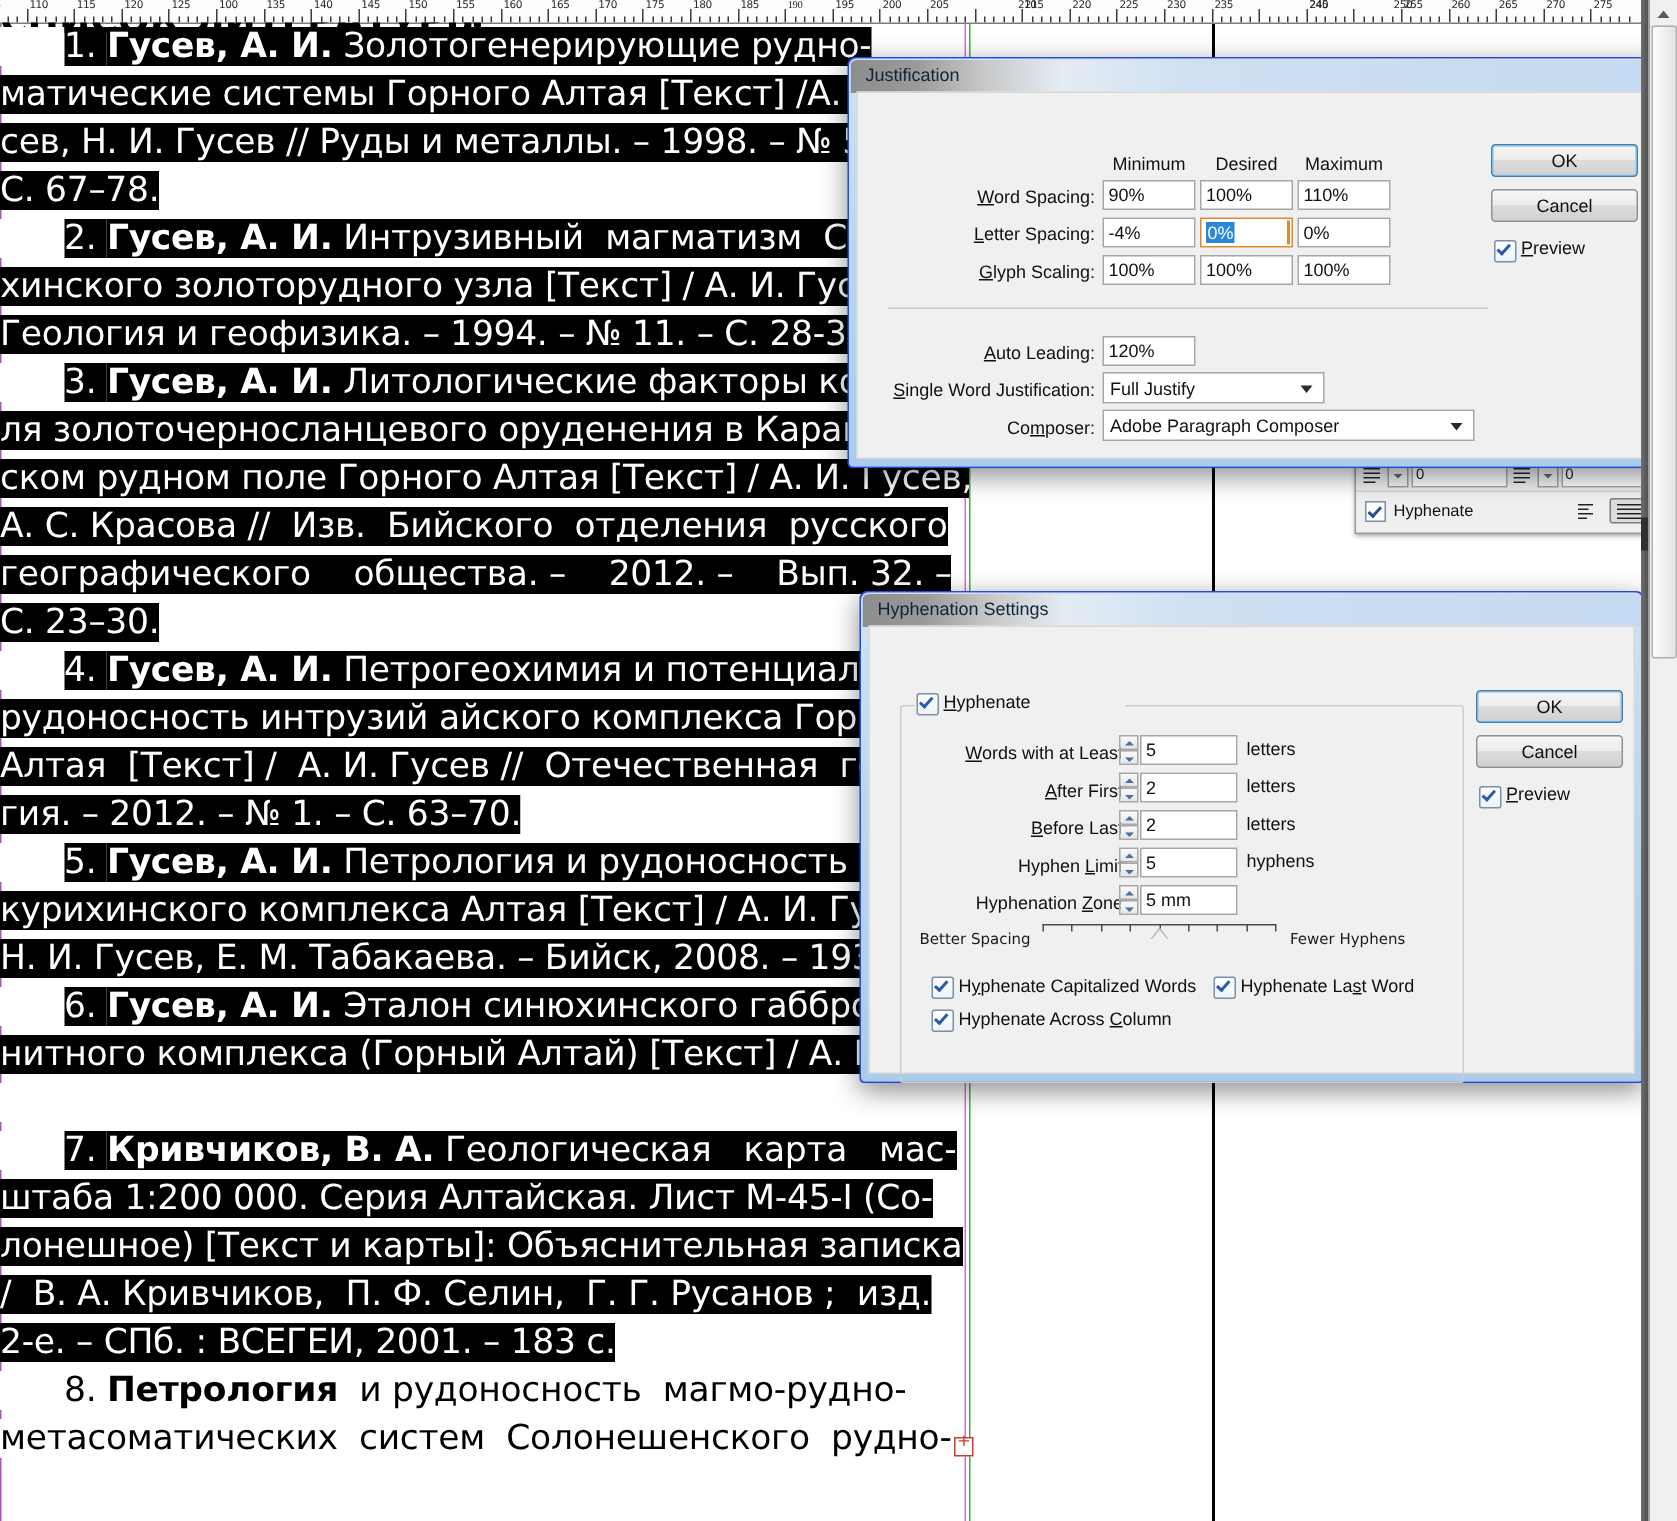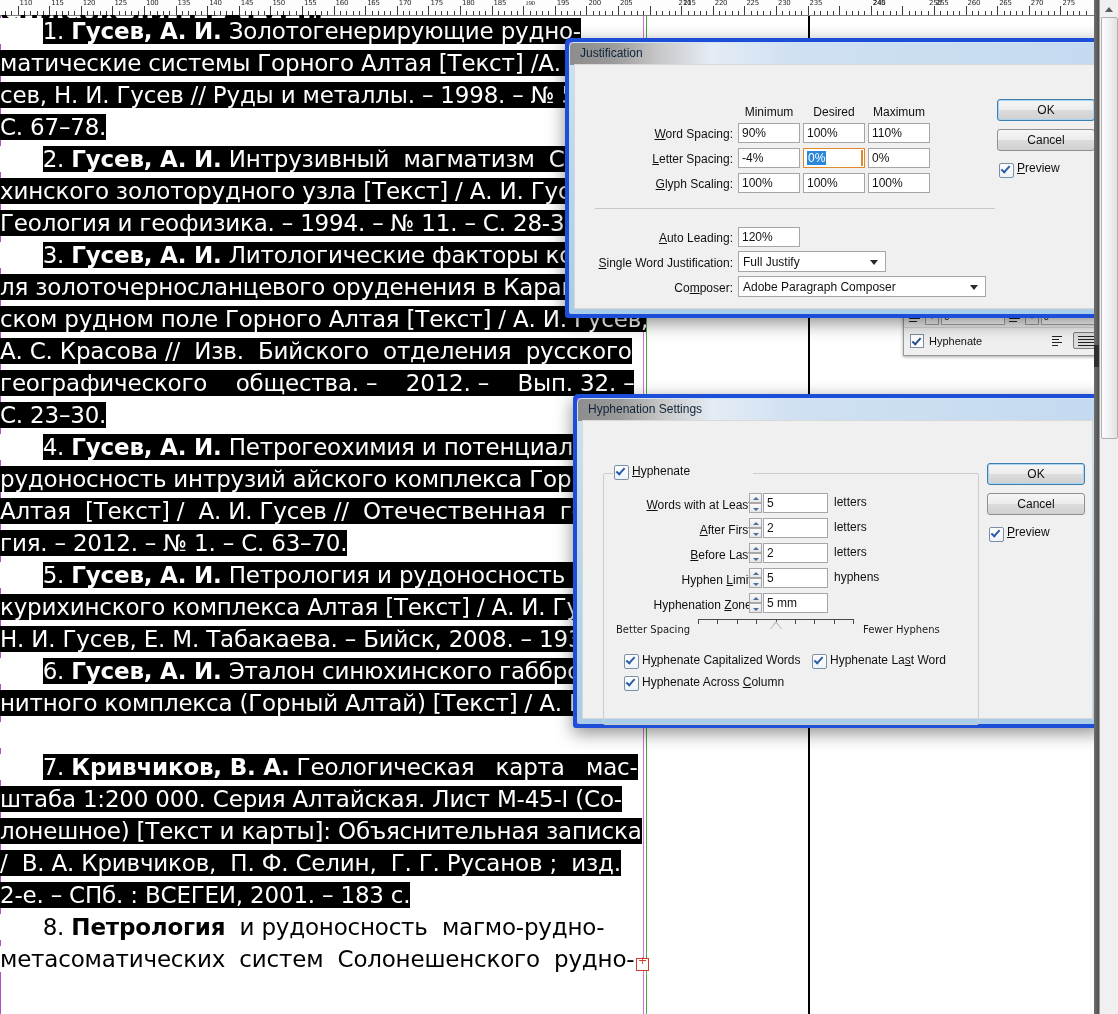--- a/index.html
+++ b/index.html
@@ -63,21 +63,21 @@
       border:solid #2a4d8f;border-width:0 2px 2px 0;transform:rotate(42deg);}
   .pp-label{font-size:11px;color:#111;}
   .pp-btns{margin-left:auto;display:flex;gap:5px;align-items:center;}
   .align-ico{width:16px;height:11px;position:relative;}
   .align-ico i{position:absolute;left:0;height:1px;background:#222;}
   .align-ico2{width:26px;height:15px;border:1px solid #7d7d7d;background:#dcdcdc;position:relative;border-radius:2px;}
   .align-ico2 i{position:absolute;left:4px;height:1px;background:#222;width:18px;}
 
   
   .win-dialog{position:absolute;background:#8b5cf6;
-      border:4px solid #1d4ed8;border-radius:5px 5px 3px 3px;
+      border:1px solid #1d4ed8;border-radius:5px 5px 3px 3px;
       box-shadow:0 5px 18px rgba(0,0,0,.45);}
   .win-frame{position:absolute;inset:0;border-radius:5px 5px 3px 3px;
       background:linear-gradient(180deg,#cfe3f5 0%,#bcd8ef 40%,#a9cce9 100%);
       padding:0;}
   .win-title{position:relative;height:22px;border-radius:4px 4px 0 0;overflow:hidden;}
   .win-title-bg{position:absolute;inset:0;
       background:linear-gradient(90deg,#8d8d8d 0%,#9a9a9a 8%,#c6c6c6 16%,#e4ecf4 26%,#cfe0f2 42%,#c4daf0 100%);}
   .win-title-txt{position:absolute;left:10px;top:3px;font-size:12px;color:#10243a;
       font-family:"Liberation Sans",sans-serif;}
   .win-body{position:absolute;left:5px;right:5px;top:22px;bottom:5px;background:#f0f0f0;

